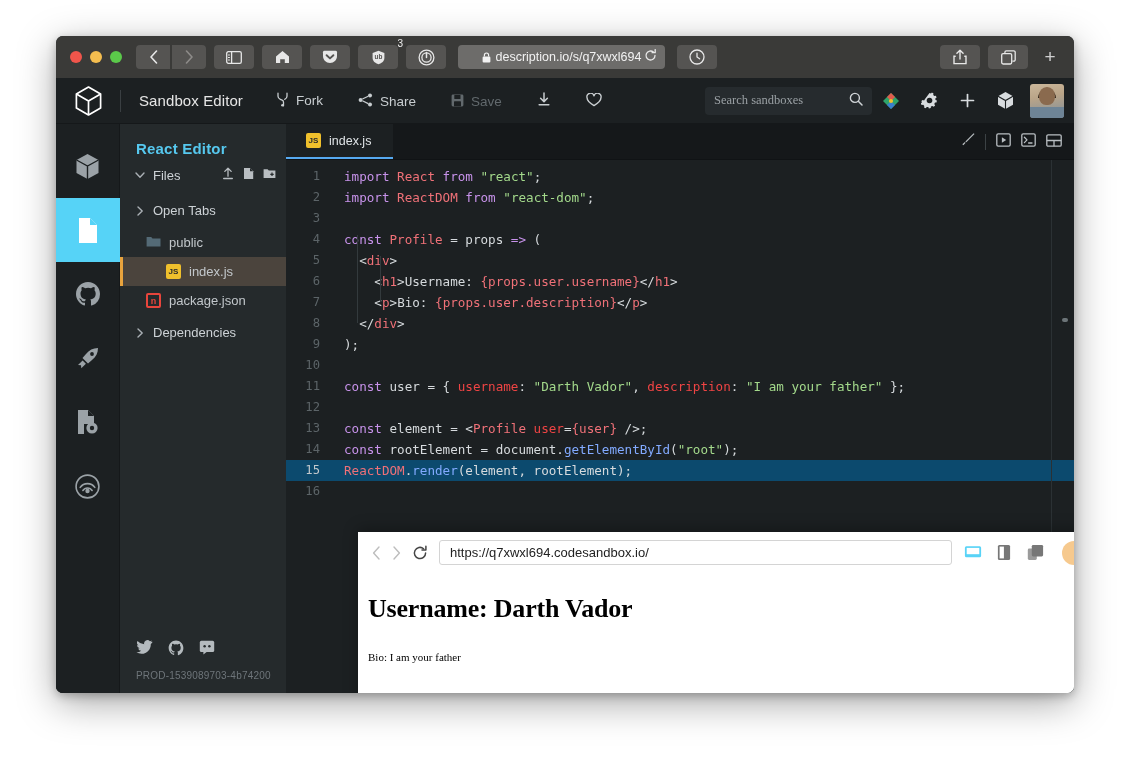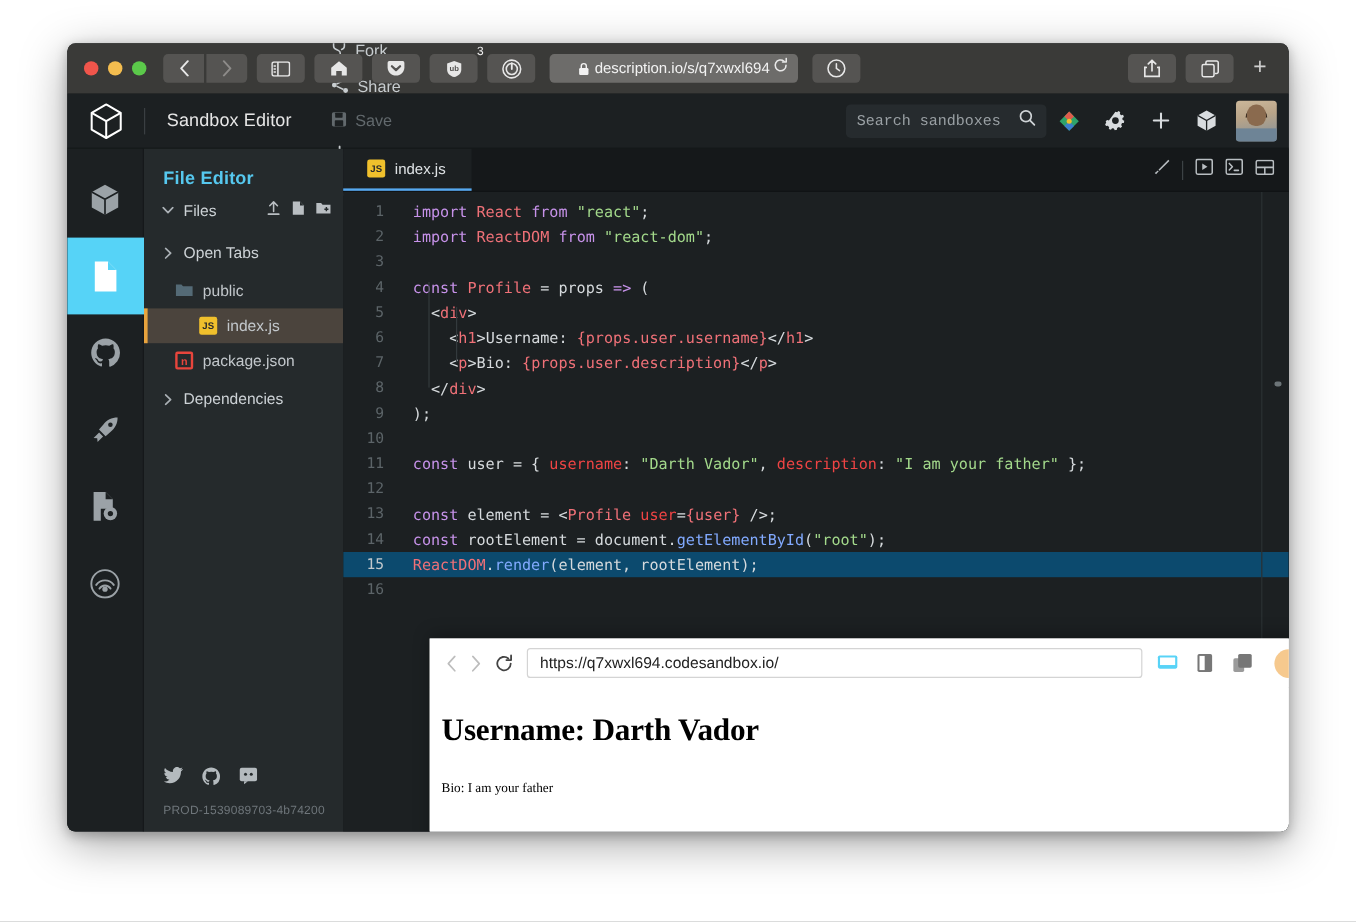--- a/index.html
+++ b/index.html
@@ -89,39 +89,39 @@
     width: 64px; height: 46px;
     display: flex; align-items: center; justify-content: center;
     color: #fff;
   }
   .cs-divider { width:1px; height:22px; background:#3a3f42; }
   .cs-title {
     color: #e6e6e6; font-size: 15px;
     padding: 0 0 0 18px;
     letter-spacing: .1px;
   }
-  .cs-actions { display: flex; align-items: flex-start; gap: 0; margin-left: 22px; flex-direction: column; }
+  .cs-actions { display: flex; align-items: flex-end; gap: 13px; margin-left: 22px; }
   .cs-act {
     display: flex; align-items: center; gap: 7px;
     color: #c8cdd0; font-size: 13.5px;
     padding: 6px 11px;
   }
   .cs-act.disabled { color: #62696d; }
   .cs-right { margin-left: auto; display: flex; align-items: center; gap: 0; padding-right: 10px; }
   .search-wrap {
     width: 167px; height: 28px;
     background: #262b2e; border-radius: 4px;
     display: flex; align-items: center;
     padding: 0 9px; gap: 6px;
     position: relative;
   }
   .search-wrap input {
     background: transparent; border: 0; outline: 0;
     color: #cfd3d6; font-size: 12.5px; width: 100%;
-    font-family: Liberation Mono, monospace;
+    font-family: Liberation Serif, serif;
   }
   .search-wrap input::placeholder { color: #9aa0a4; }
   .search-ic { position: absolute; right: 9px; color: #cfd3d6; }
   .hdr-ic {
     width: 38px; height: 38px;
     display: flex; align-items: center; justify-content: center;
     color: #d8dcdf;
   }
   .avatar {
     width: 34px; height: 34px; border-radius: 3px;
@@ -570,21 +570,21 @@
       <div class="rail-ic">
         <svg width="25" height="25" viewBox="0 0 25 25">
             <circle cx="12.5" cy="12.5" r="11.4" stroke="currentColor" stroke-width="1.6" fill="none"></circle>
             <circle cx="12.5" cy="17" r="2.2" fill="currentColor"></circle>
             <path d="M7.9 16.5a5.4 5.4 0 019.2 0M5.2 13.4a9 9 0 0114.6 0" stroke="currentColor" stroke-width="1.6" fill="none" stroke-linecap="round"></path>
           </svg>
       </div>
     </div>
 
     <div class="sidebar">
-      <div class="sb-title">File Editor</div>
+      <div class="sb-title">React Editor</div>
 
       <div class="sb-section">
         <span class="chev">
           <svg width="10" height="7" viewBox="0 0 10 7">
               <path d="M1 1l4 4.2L9 1" stroke="currentColor" stroke-width="1.4" fill="none" stroke-linecap="round" stroke-linejoin="round"></path>
             </svg>
         </span>
         <span>Files</span>
         <span class="sb-acts">
           <span>

